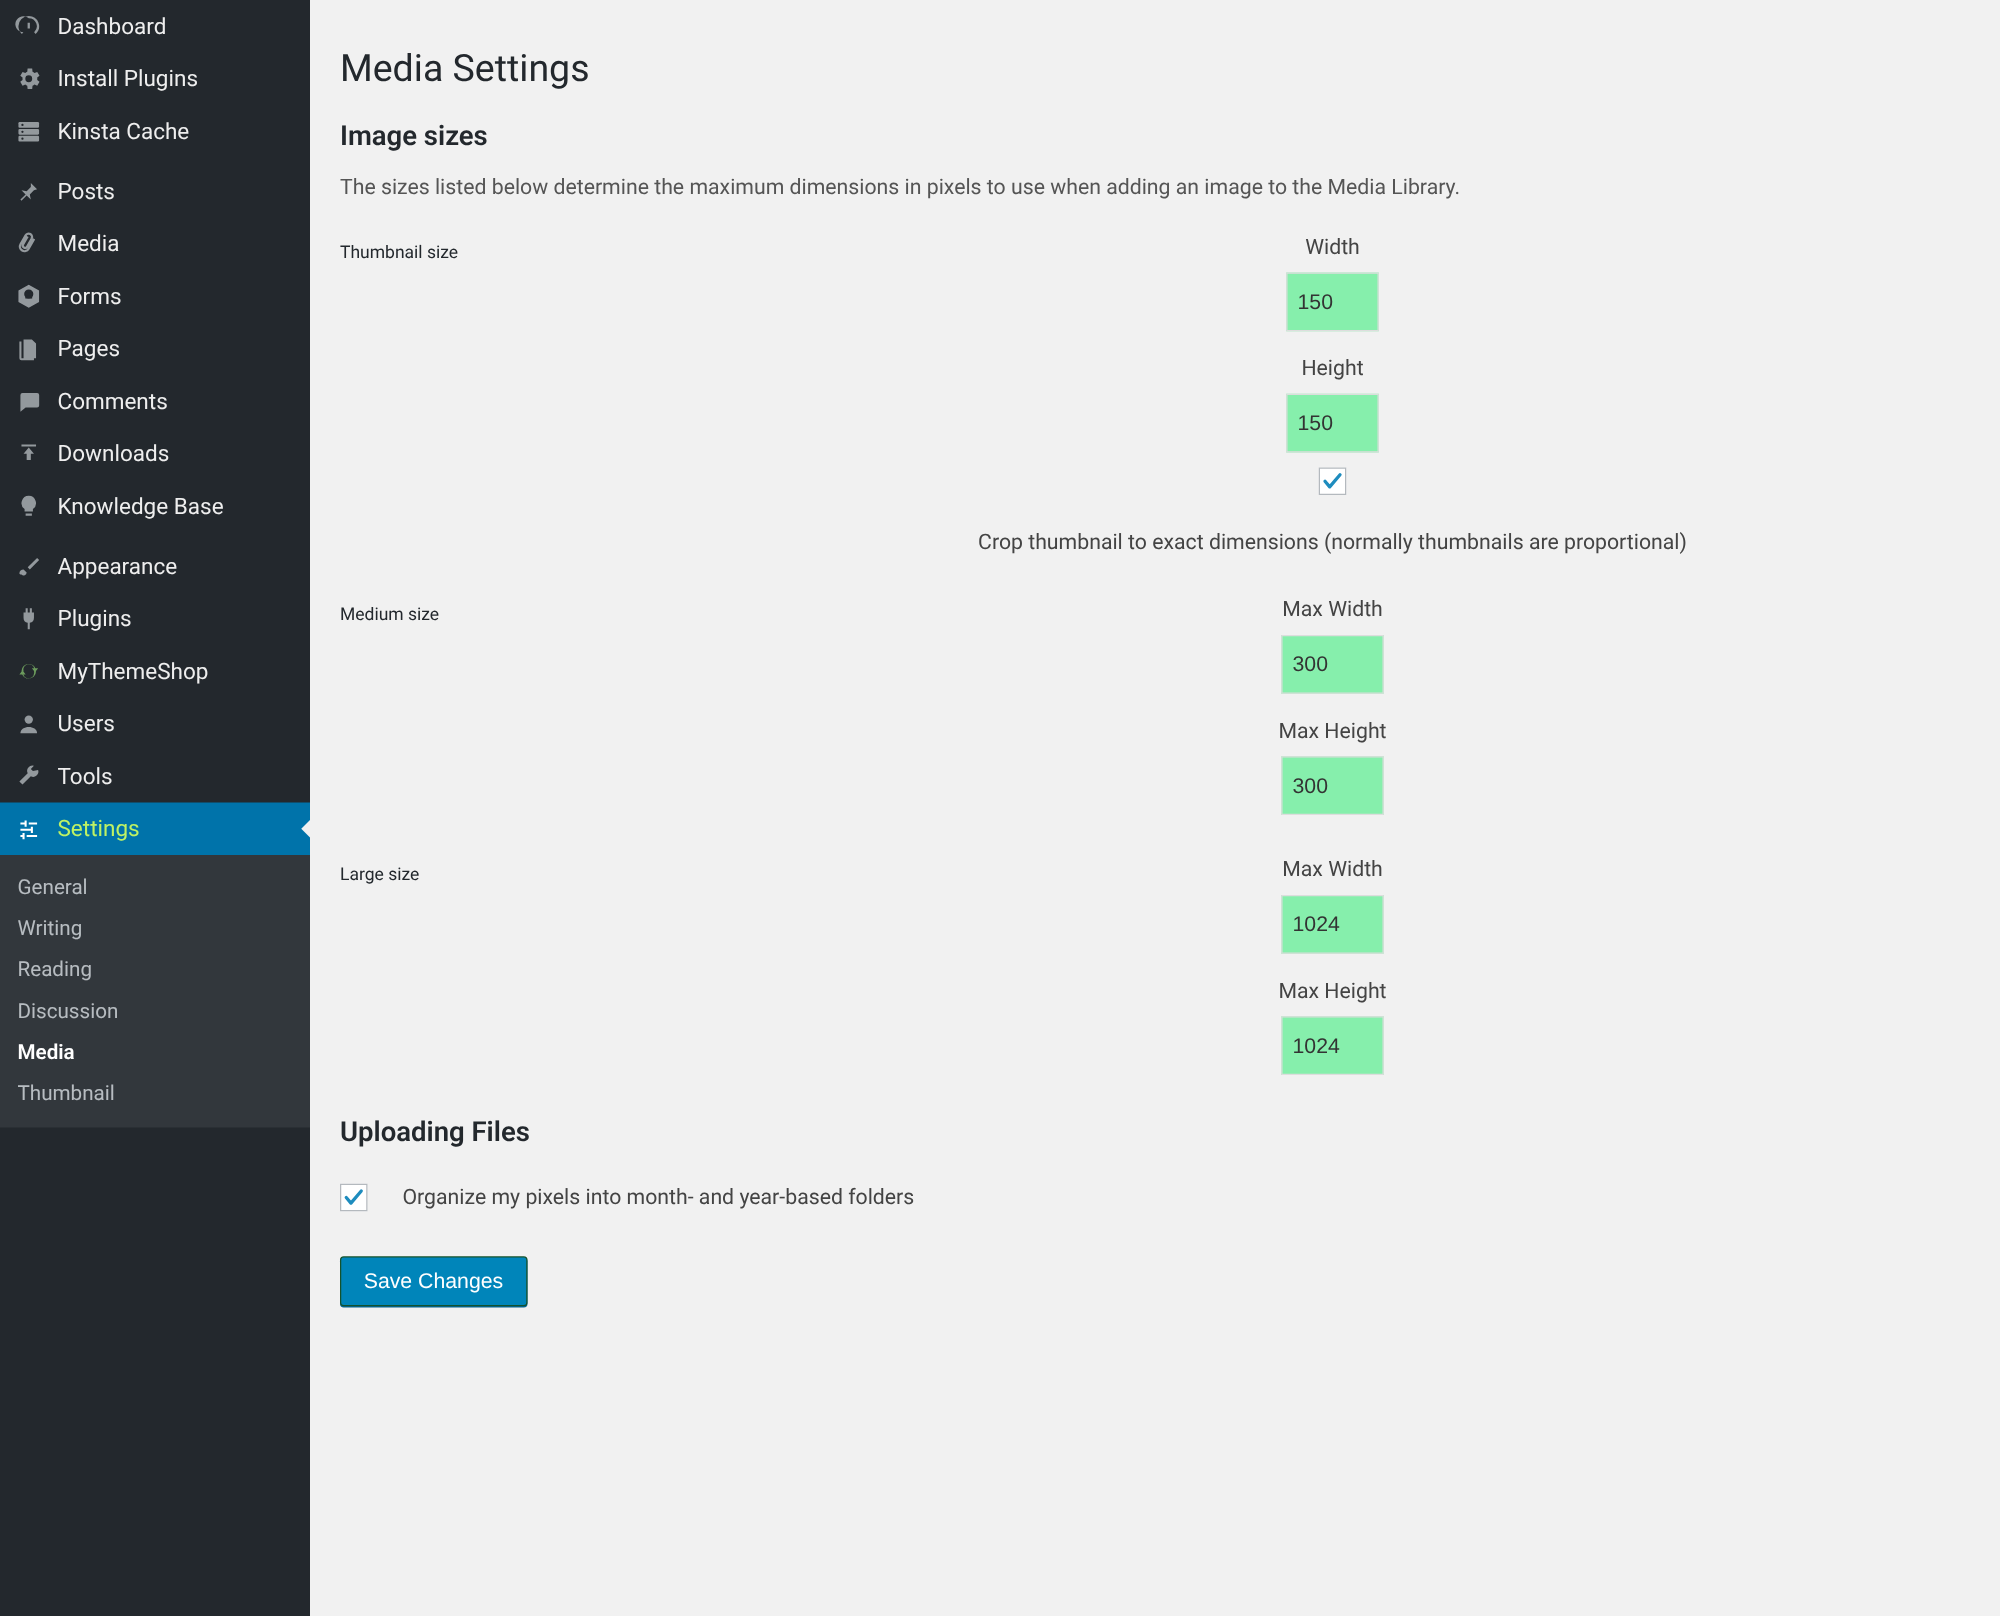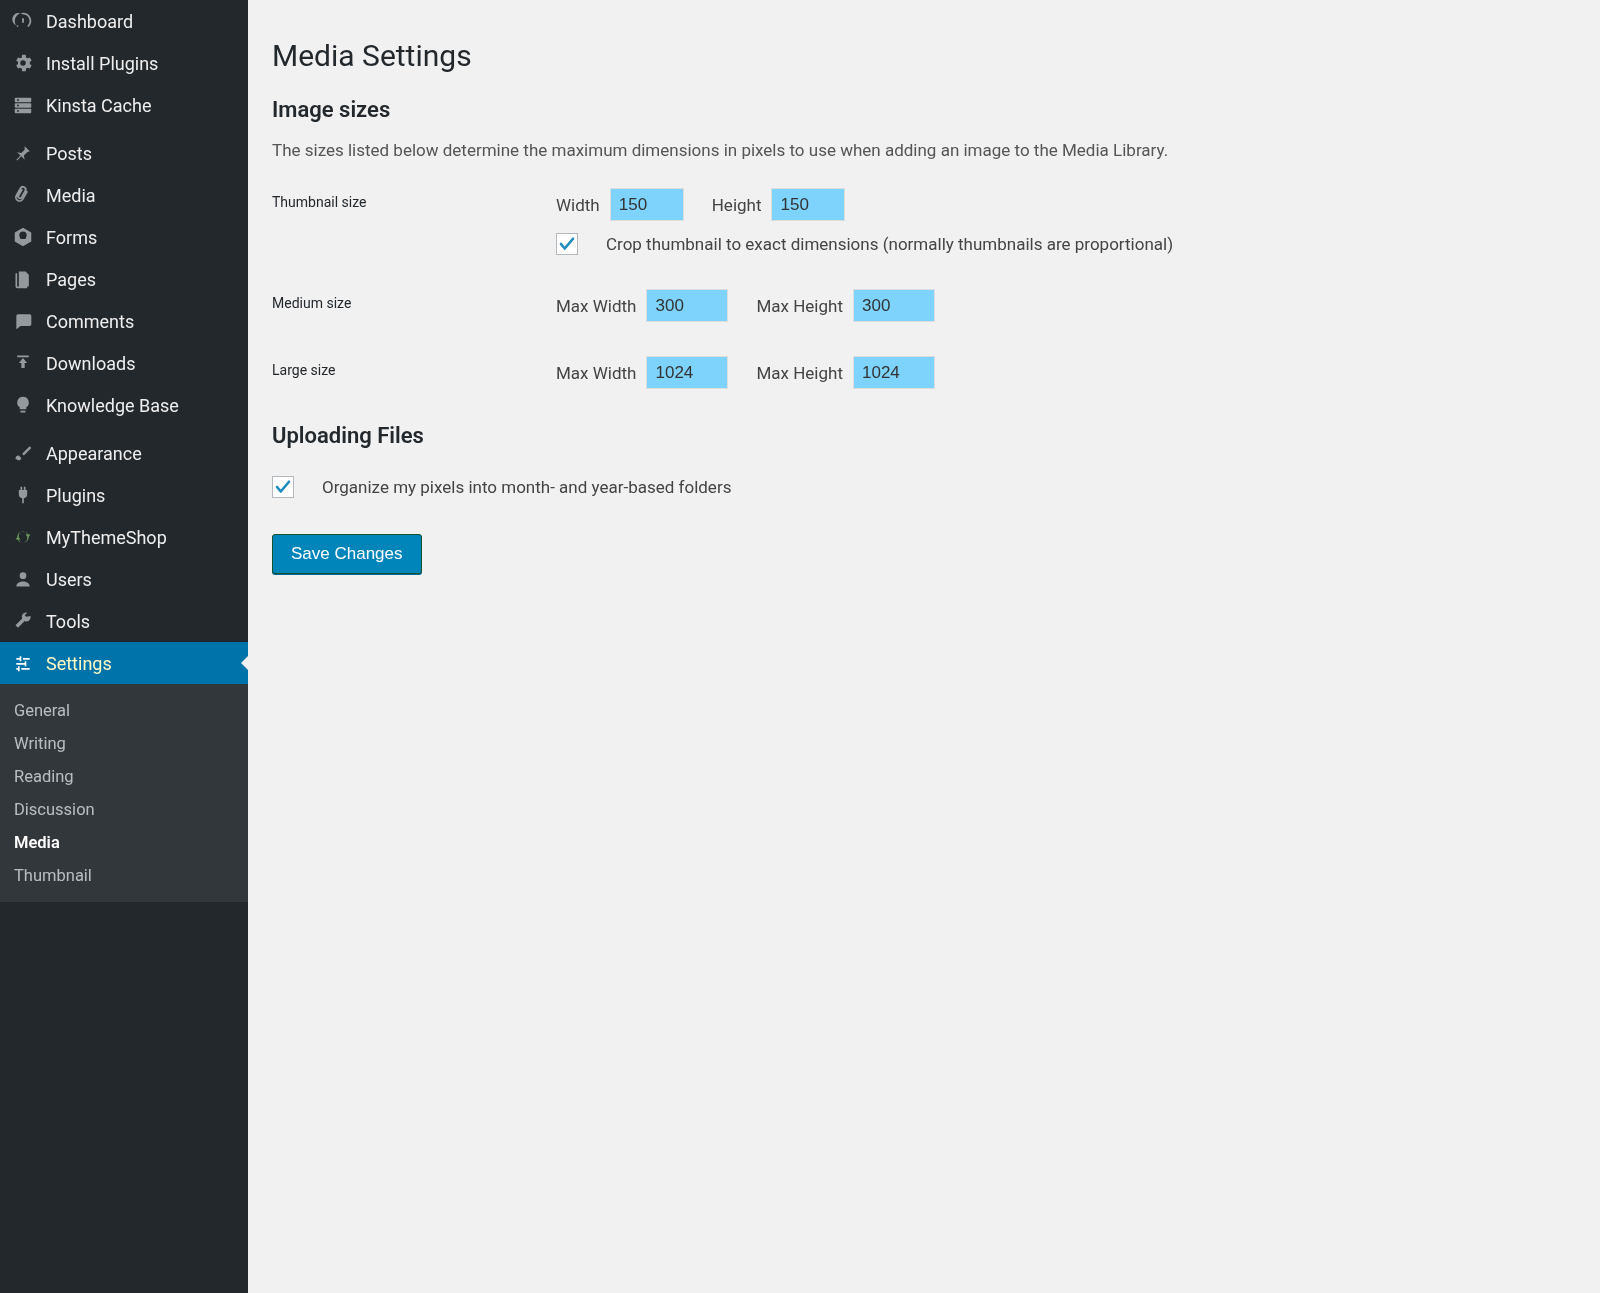--- a/index.html
+++ b/index.html
@@ -32,21 +32,21 @@
   width: 26px;
   height: 26px;
   display: flex;
   align-items: center;
   justify-content: center;
   margin-right: 10px;
   color: rgba(240,245,250,0.55);
 }
 .menu-item.active {
   background: #0073aa;
-  color: #fef9c3;
+  color: #bef264;
 }
 .menu-item.active .icon { color: #fff; }
 .menu-item.active::after {
   content: "";
   position: absolute;
   right: -1px;
   top: 50%;
   transform: translateY(-50%);
   border: 8px solid transparent;
   border-right-color: #f1f1f1;
@@ -104,31 +104,32 @@
   font-size: 14px;
   color: #23282d;
   padding-top: 6px;
 }
 .form-row-fields { flex: 1; }
 .field-line {
   display: flex;
   align-items: center;
   gap: 10px;
   flex-wrap: wrap;
+  flex-direction: column;
 }
 .field-line + .field-line { margin-top: 12px; }
 .field-label {
   font-size: 17px;
   color: #444;
 }
 .num-input {
   width: 82px;
-  height: 33px;
+  height: 47px;
   border: 1px solid #ddd;
-  background: #7dd3fc;
+  background: #86efac;
   padding: 4px 8px;
   font-size: 17px;
   color: #333;
 }
 .num-input.narrow { width: 74px; }
 .checkbox-line {
   display: flex;
   align-items: center;
   gap: 28px;
 }

